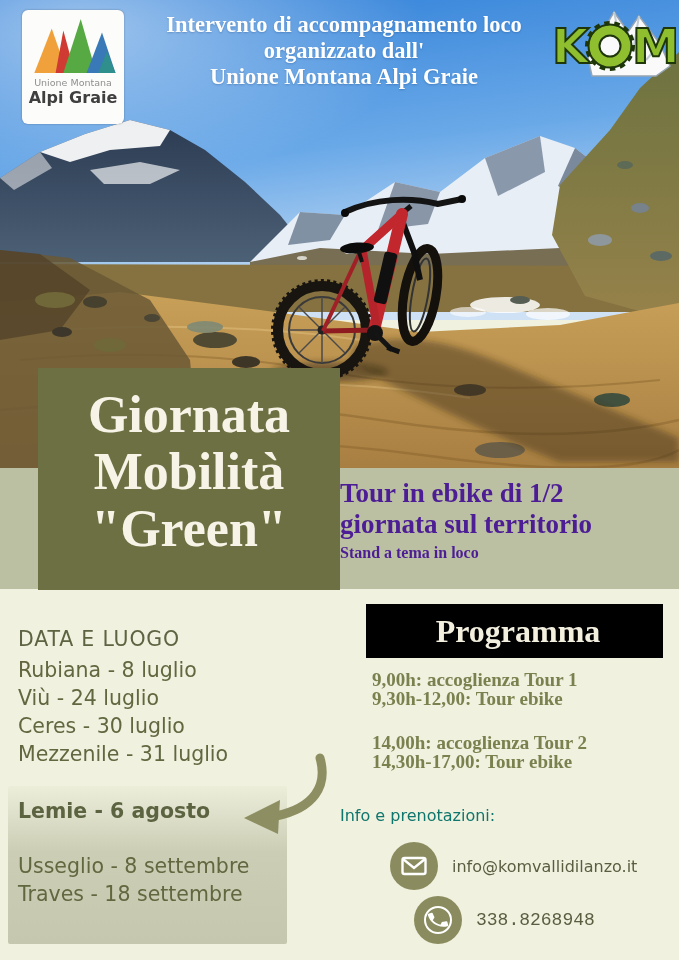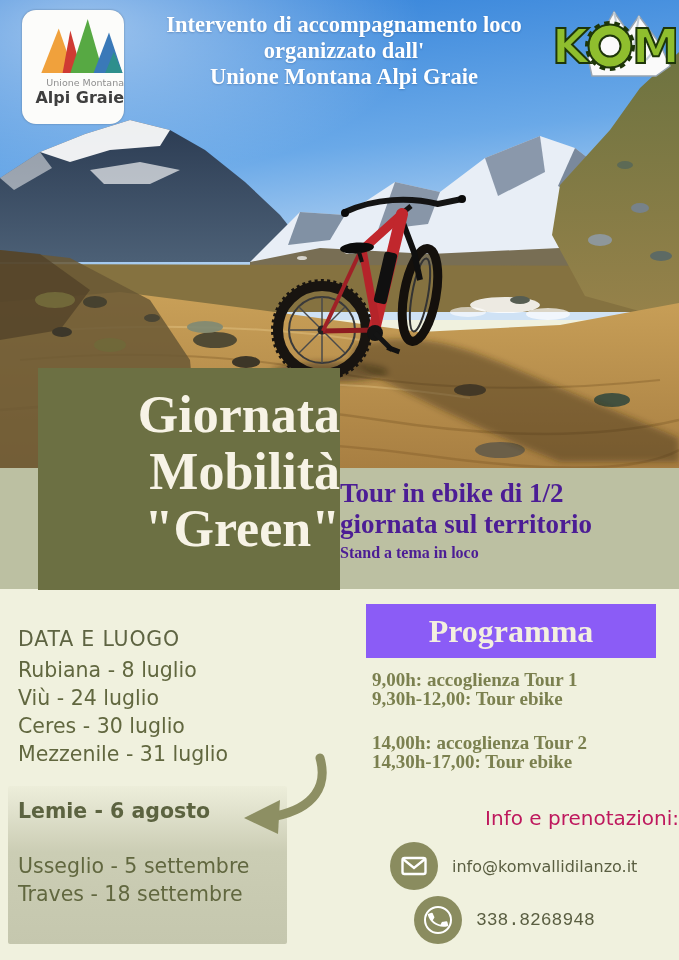--- a/index.html
+++ b/index.html
@@ -5,63 +5,63 @@
   html,body{margin:0;padding:0;background:#888;}
   .poster{
     position:relative;width:679px;height:960px;overflow:hidden;
     background:#f0f1de;font-family:"DejaVu Sans",sans-serif;margin:0 auto;
   }
   .serif{font-family:"Liberation Serif","DejaVu Serif",serif;}
   .abs{position:absolute;}
 
   
   .logo-card{left:22px;top:10px;width:102px;height:114px;background:#fcfcfa;
-    border-radius:14px;text-align:right;box-shadow:0 0 2px rgba(0,0,0,.35);}
+    border-radius:6px;text-align:center;box-shadow:0 0 2px rgba(0,0,0,.35);}
   .logo-card svg{margin-top:7px;}
   .logo-line1{font-size:9.5px;color:#8f8f8f;margin-top:-2px;}
   .logo-line2{font-size:16px;font-weight:bold;color:#3f3f3f;margin-top:0;}
   .header-title{left:122px;top:12px;width:444px;text-align:center;color:#ffffff;
     font-family:"Liberation Serif","DejaVu Serif",serif;font-weight:bold;
     font-size:22.5px;line-height:26px;text-shadow:0 1px 2px rgba(0,40,90,.25);}
   .kom-wrap{left:536px;top:2px;width:140px;height:86px;}
 
   
   .title-box{left:38px;top:368px;width:302px;height:222px;background:#6c7043;
     text-align:center;color:#f7f3e6;font-weight:bold;
     font-family:"Liberation Serif","DejaVu Serif",serif;
     font-size:52px;line-height:57px;padding-top:0;}
-  .title-box .tline{margin-top:0;text-align:right;}
+  .title-box .tline{margin-top:0;}
   .title-box .first{margin-top:18px;}
 
   
   .sage-band{left:0;top:468px;width:679px;height:121px;background:#bcc0a2;}
   .subtitle{left:340px;top:478px;width:335px;text-align:left;color:#4c1d95;
     font-family:"Liberation Serif","DejaVu Serif",serif;font-weight:bold;}
   .subtitle .s1{font-size:27px;line-height:31px;}
   .subtitle .s2{font-size:27px;line-height:30px;}
   .subtitle .s3{font-size:16px;line-height:27px;}
 
   
   .dates-heading{left:18px;top:627px;font-size:20.5px;letter-spacing:.8px;
     color:#5e6442;font-weight:500;}
   .dates-list{left:18px;top:656px;font-size:20.5px;line-height:28px;color:#61673f;}
   .later-box{left:8px;top:786px;width:279px;height:158px;border-radius:2px;
     background:linear-gradient(180deg,#edeeda 0%,#dfe0cb 18%,#cbcdb4 42%,#c5c7ae 100%);}
   .lemie{left:18px;top:799px;font-size:20.5px;font-weight:bold;color:#5c6340;}
   .later-list{left:18px;top:852px;font-size:20.5px;line-height:28px;color:#61673f;}
 
   
-  .program-box{left:366px;top:604px;width:290px;height:54px;background:#8b5cf6;
+  .program-box{left:366px;top:604px;width:290px;height:54px;background:#000000;
     text-align:center;line-height:54px;color:#f3efdf;font-weight:bold;
-    font-family:"Liberation Serif","DejaVu Serif",serif;font-size:32px;}
+    font-family:"Liberation Serif","DejaVu Serif",serif;font-size:32px;padding-left:7px;}
   .program-lines{left:372px;top:671px;width:300px;color:#7b804f;font-weight:bold;
     font-family:"Liberation Serif","DejaVu Serif",serif;font-size:19px;line-height:18.5px;}
   .program-lines .gap{margin-top:26px;}
-  .contact-heading{left:340px;top:806px;width:339px;text-align:right;
-    font-size:20px;color:#be185d;}
+  .contact-heading{left:340px;top:806px;width:339px;text-align:left;
+    font-size:16px;color:#0f766e;}
   .contact-row{display:flex;align-items:center;gap:14px;}
   .row-email{left:390px;top:842px;}
   .row-phone{left:414px;top:896px;font-family:Liberation Mono, monospace;}
   .contact-text{font-size:16px;color:#5a5e41;}
   .phone-text{font-size:18px;}
 </style>
 </head>
 <body>
 
 <div class="poster">
@@ -255,21 +255,21 @@
   <div class="abs dates-list">
     <div>Rubiana - 8 luglio</div>
     <div>Viù - 24 luglio</div>
     <div>Ceres - 30 luglio</div>
     <div>Mezzenile - 31 luglio</div>
   </div>
 
   <div class="abs later-box"></div>
   <div class="abs lemie">Lemie - 6 agosto</div>
   <div class="abs later-list">
-    <div>Usseglio - 5 settembre</div>
+    <div>Usseglio - 8 settembre</div>
     <div>Traves - 18 settembre</div>
   </div>
 
   <svg class="abs" style="left:228px;top:740px" width="110" height="95" viewBox="0 0 110 95">
     <path d="M 92 18 C 100 46 86 68 48 76" fill="none" stroke="#8d8f63" stroke-width="9" stroke-linecap="round"></path>
     <polygon points="16,78 52,60 50,94" fill="#8d8f63"></polygon>
   </svg>
 
   <div class="abs program-box">
     <span>Programma</span>

